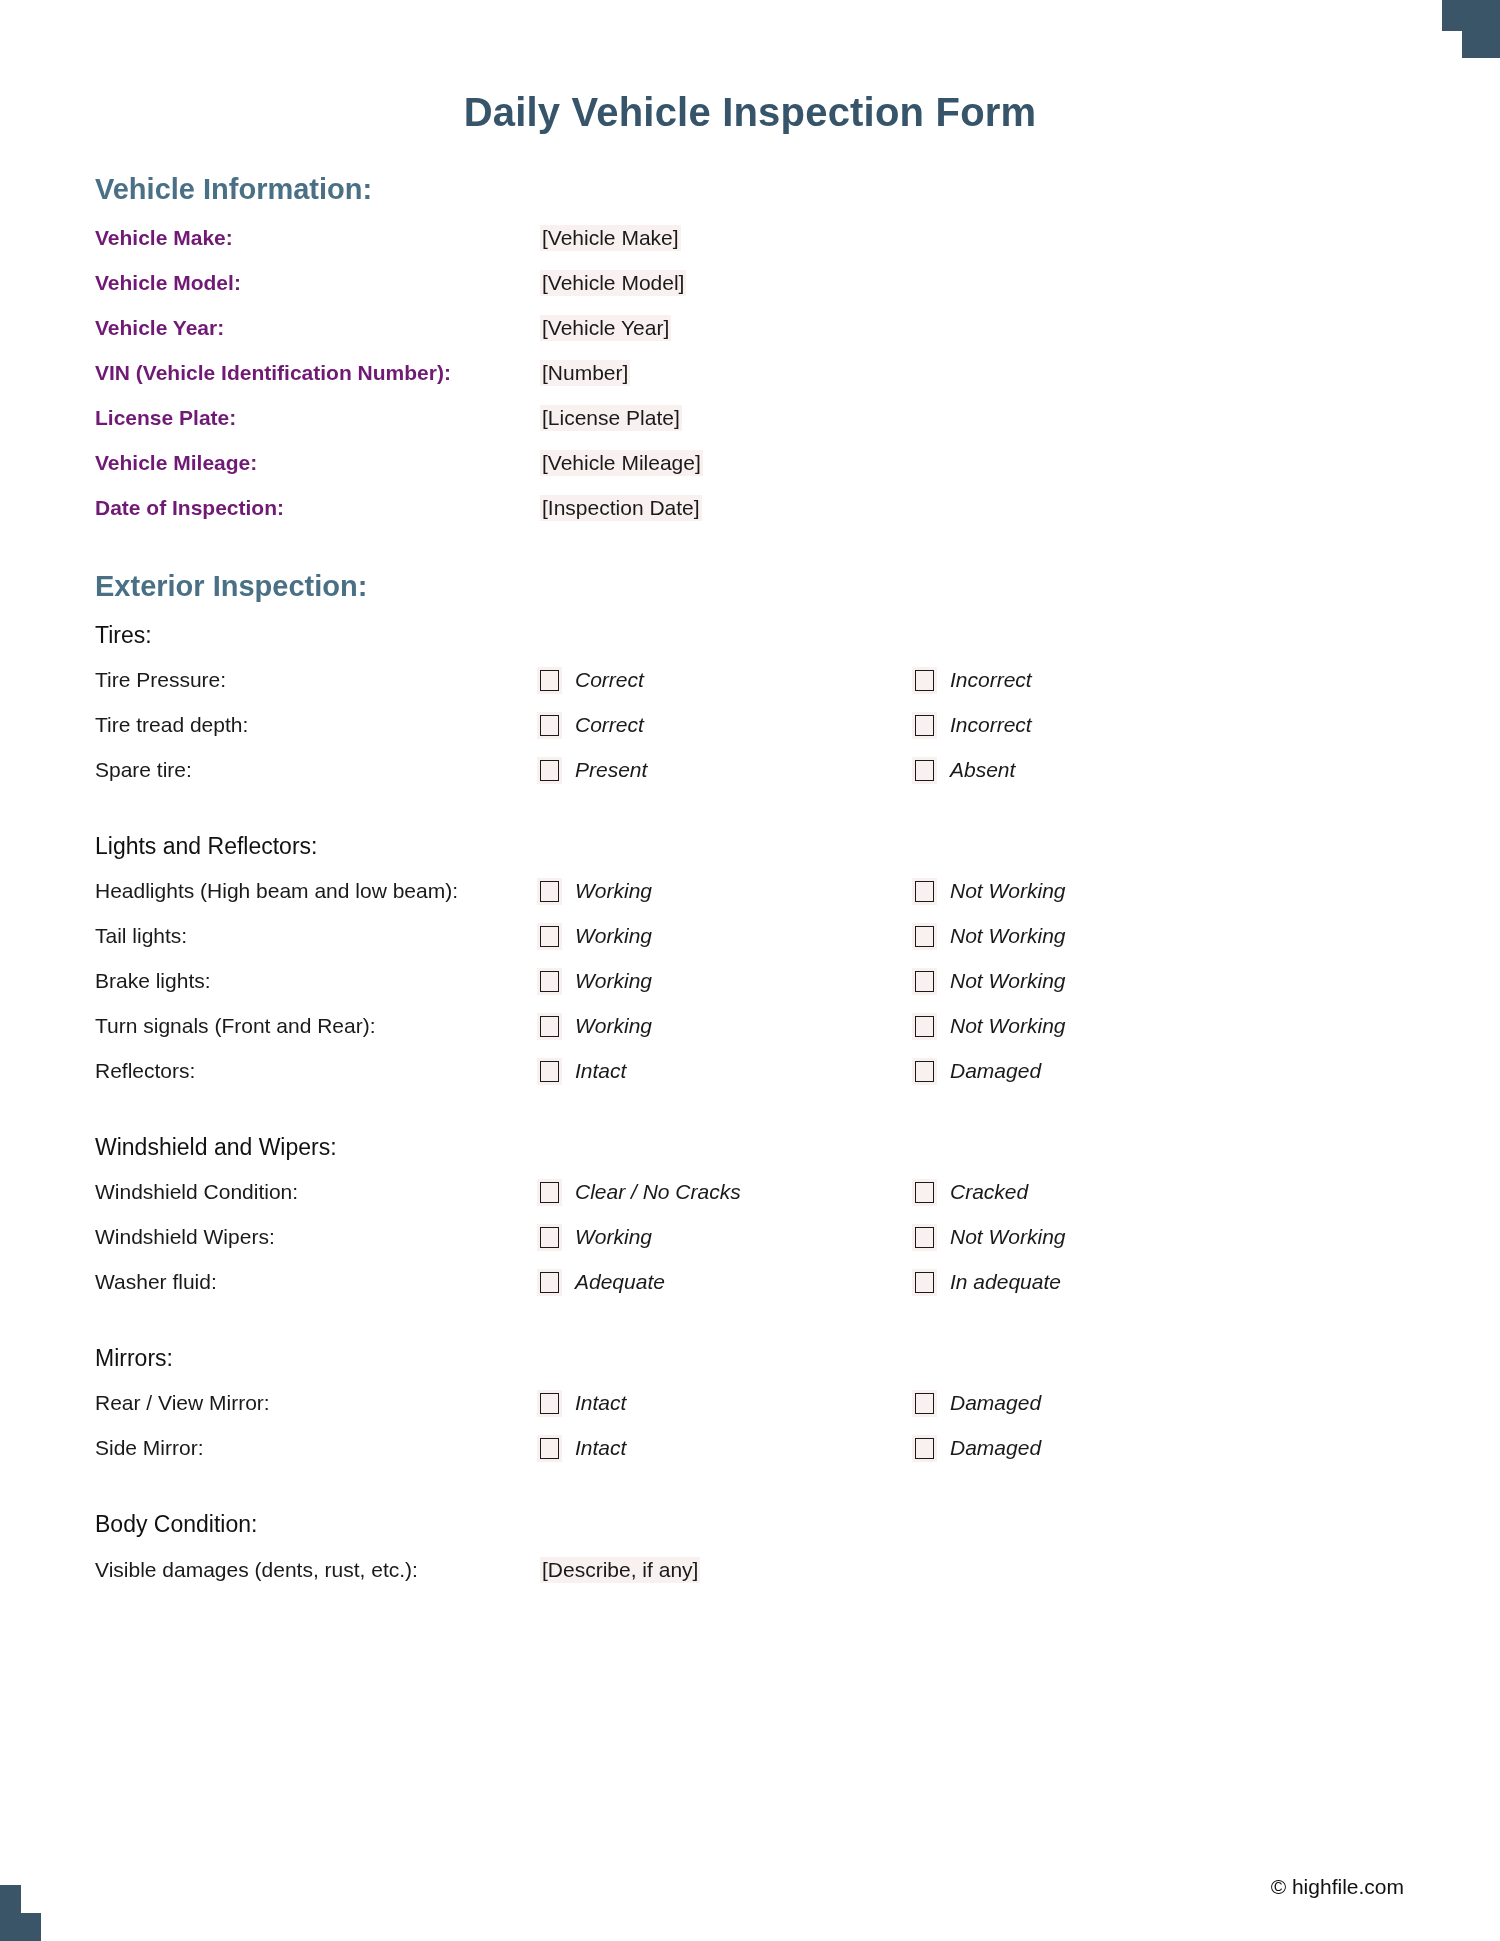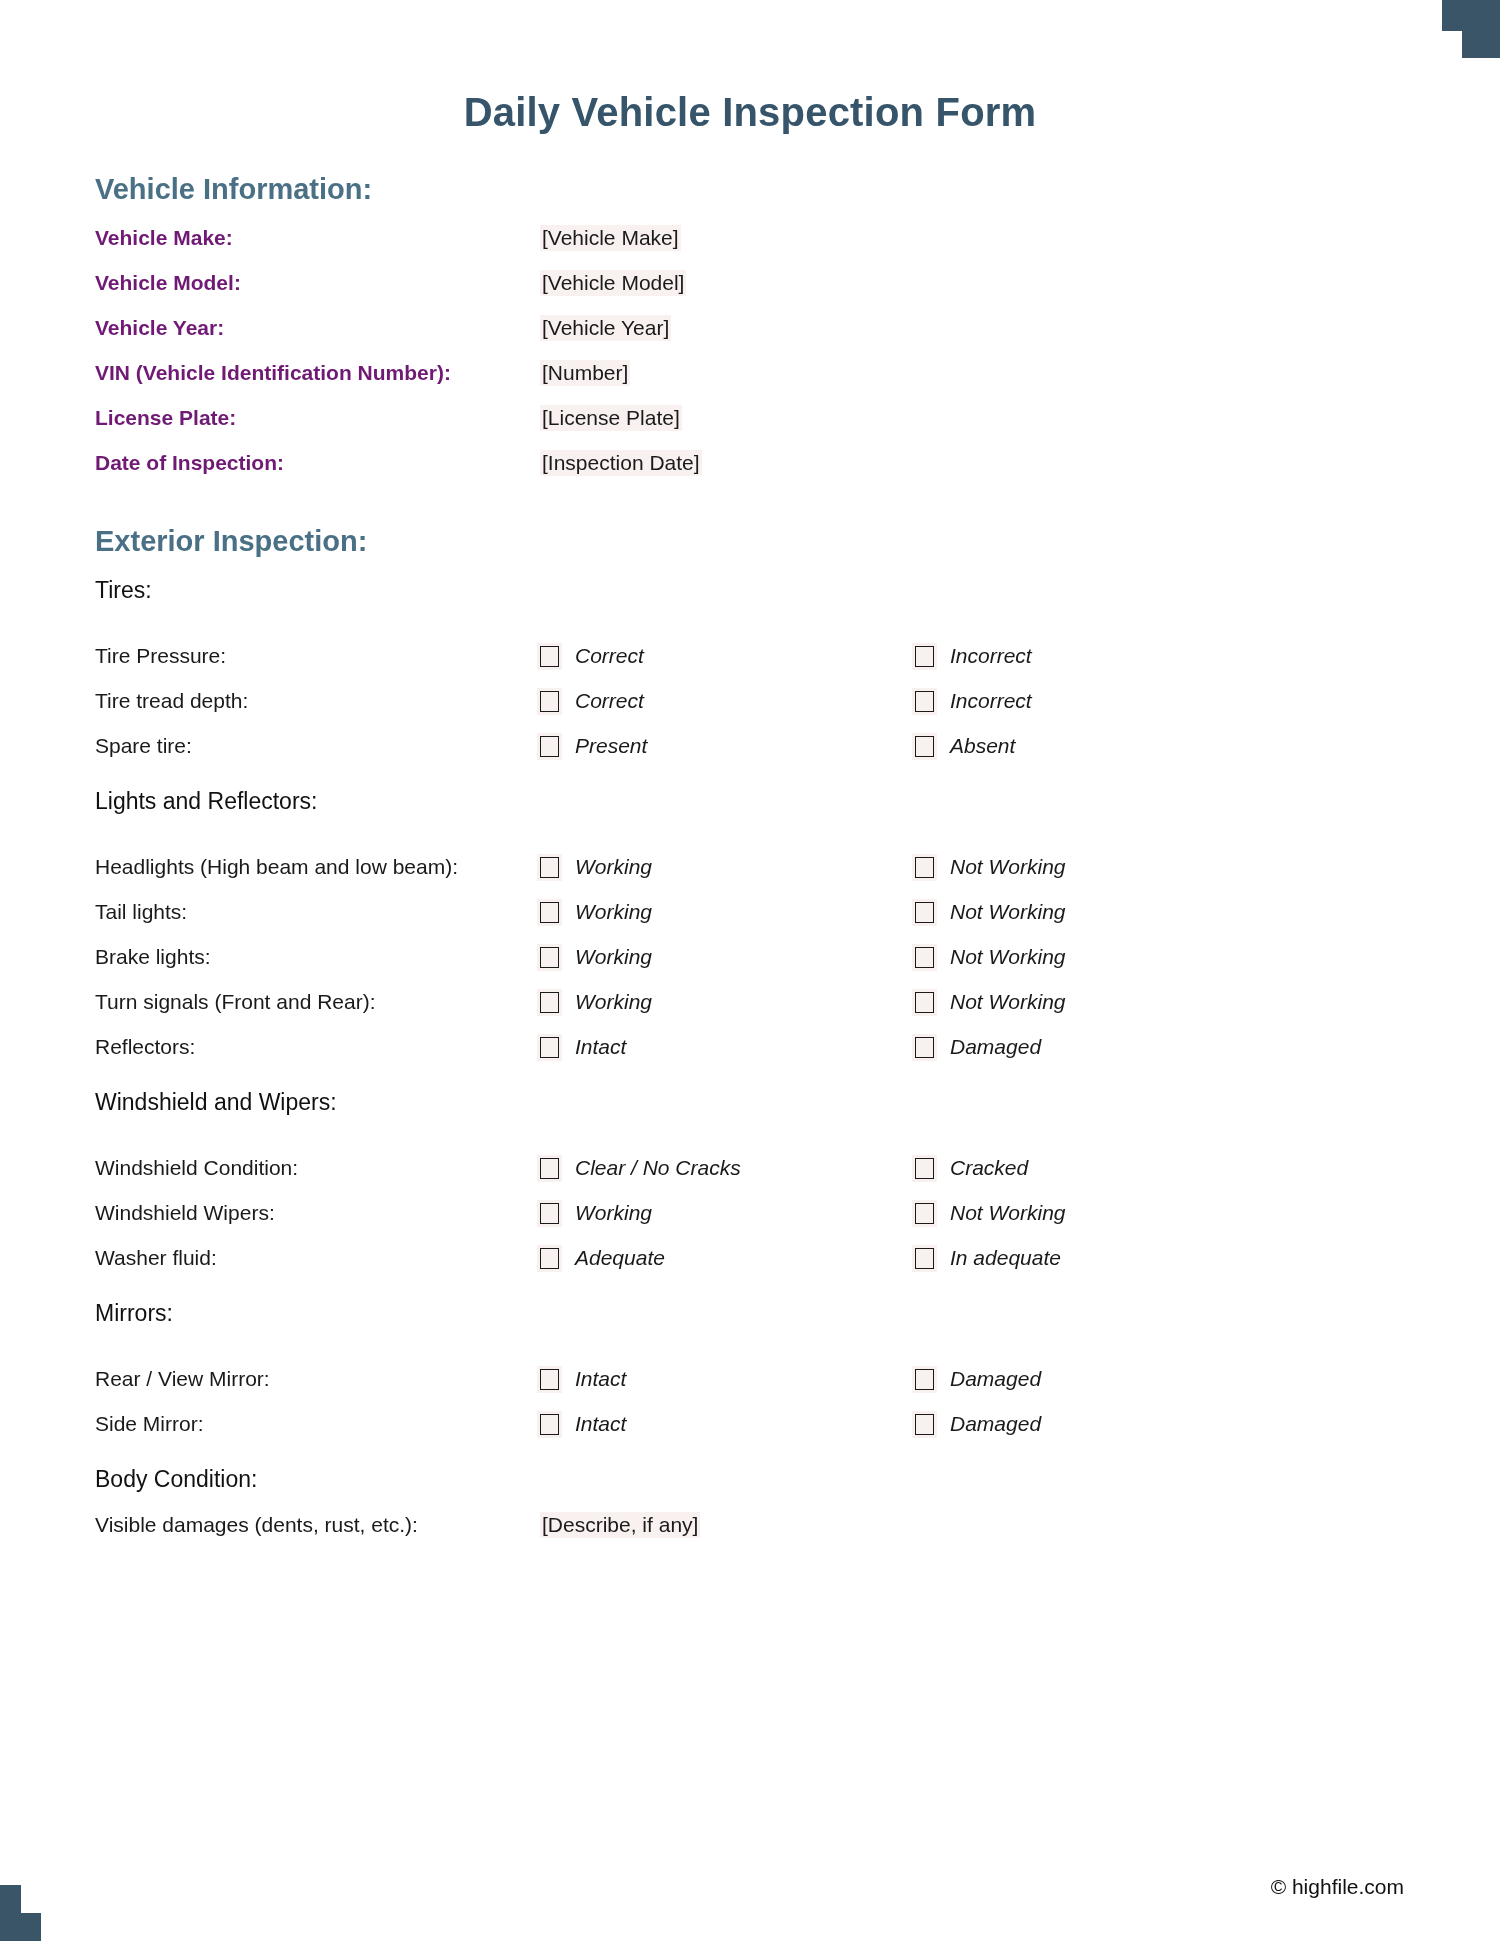--- a/index.html
+++ b/index.html
@@ -100,21 +100,21 @@
     background: #f9f1f0;
     font-size: 21px;
     color: #1a1a1a;
     padding: 1px 2px;
     display: inline-block;
   }
 
   
   .chk-row {
     display: flex;
-    align-items: flex-end;
+    align-items: flex-start;
     height: 45px;
   }
   .chk-label {
     width: 445px;
     flex: 0 0 445px;
     font-size: 21px;
     color: #1a1a1a;
   }
   .opt {
     display: flex;
@@ -184,20 +184,24 @@
     </div>
     <div class="info-row">
       <span class="info-label">VIN (Vehicle Identification Number):</span>
       <span class="hl">[Number]</span>
     </div>
     <div class="info-row">
       <span class="info-label">License Plate:</span>
       <span class="hl">[License Plate]</span>
     </div>
     <div class="info-row">
+      <span class="info-label">Vehicle Mileage:</span>
+      <span class="hl">[Vehicle Mileage]</span>
+    </div>
+    <div class="info-row">
       <span class="info-label">Date of Inspection:</span>
       <span class="hl">[Inspection Date]</span>
     </div>
   </div>
 
   <div class="gap-md"></div>
 
   <h2 class="section-heading">Exterior Inspection:</h2>
 
   <div class="gap-sm"></div>

